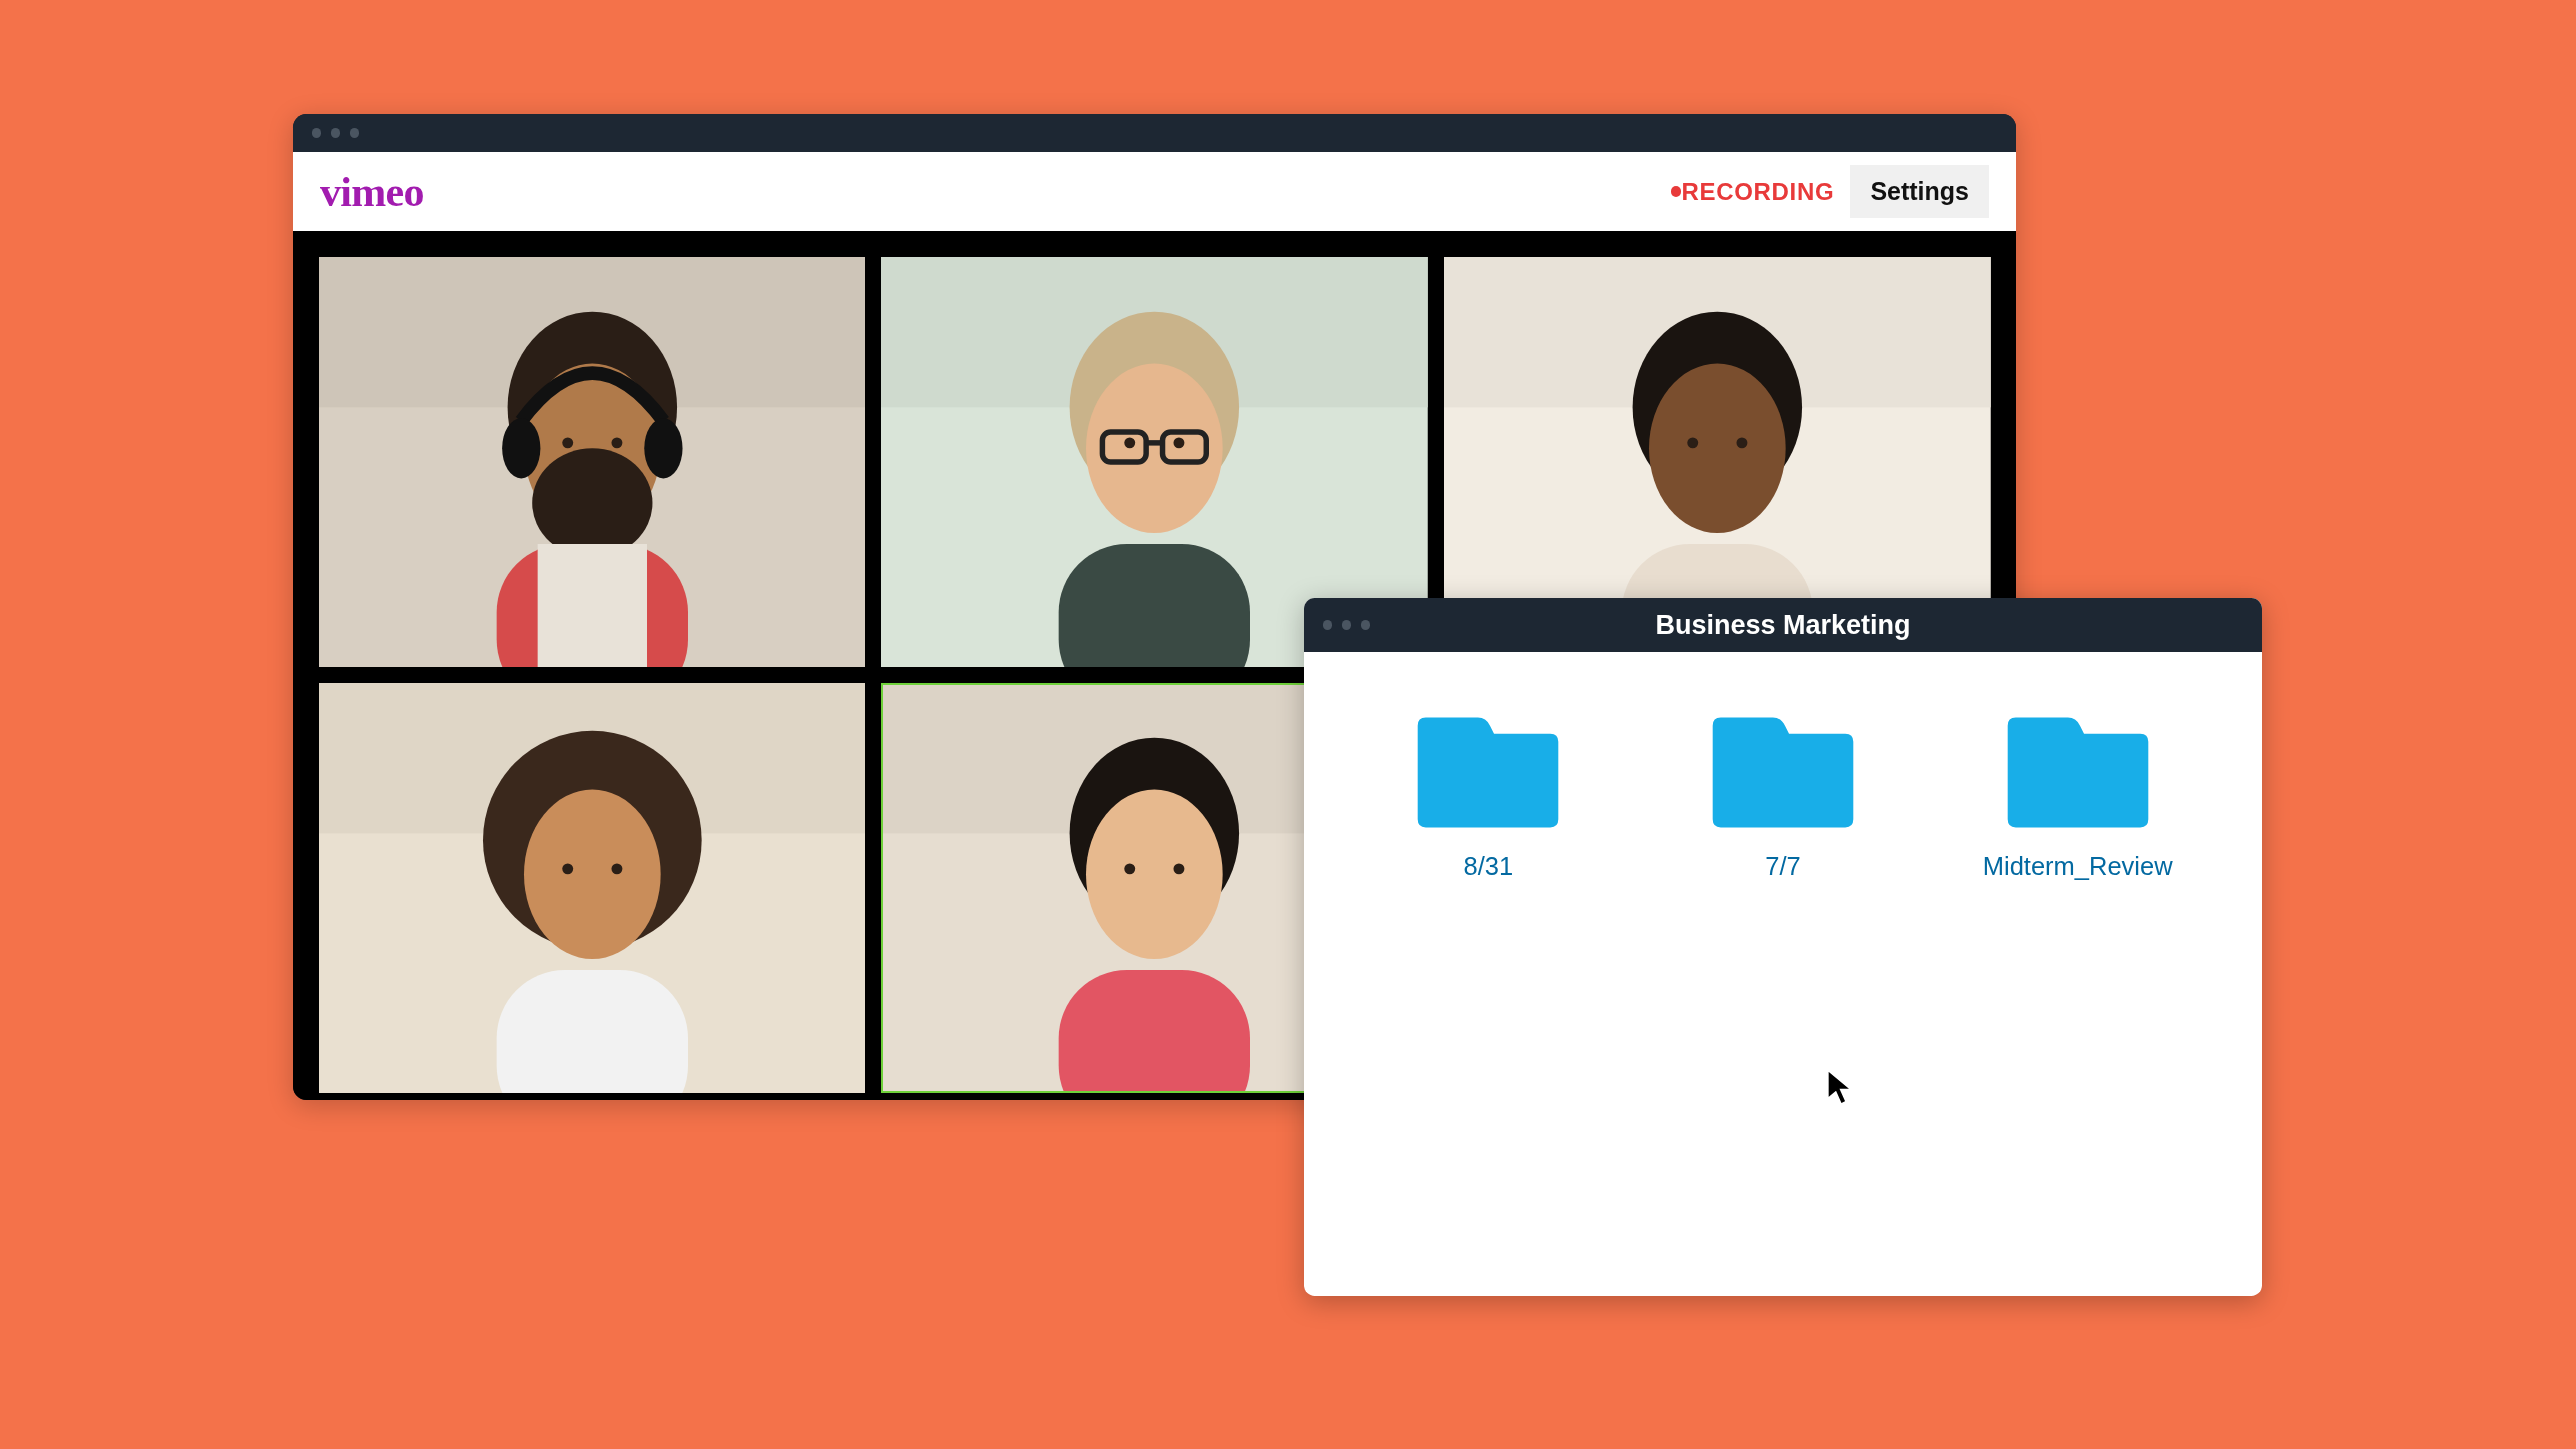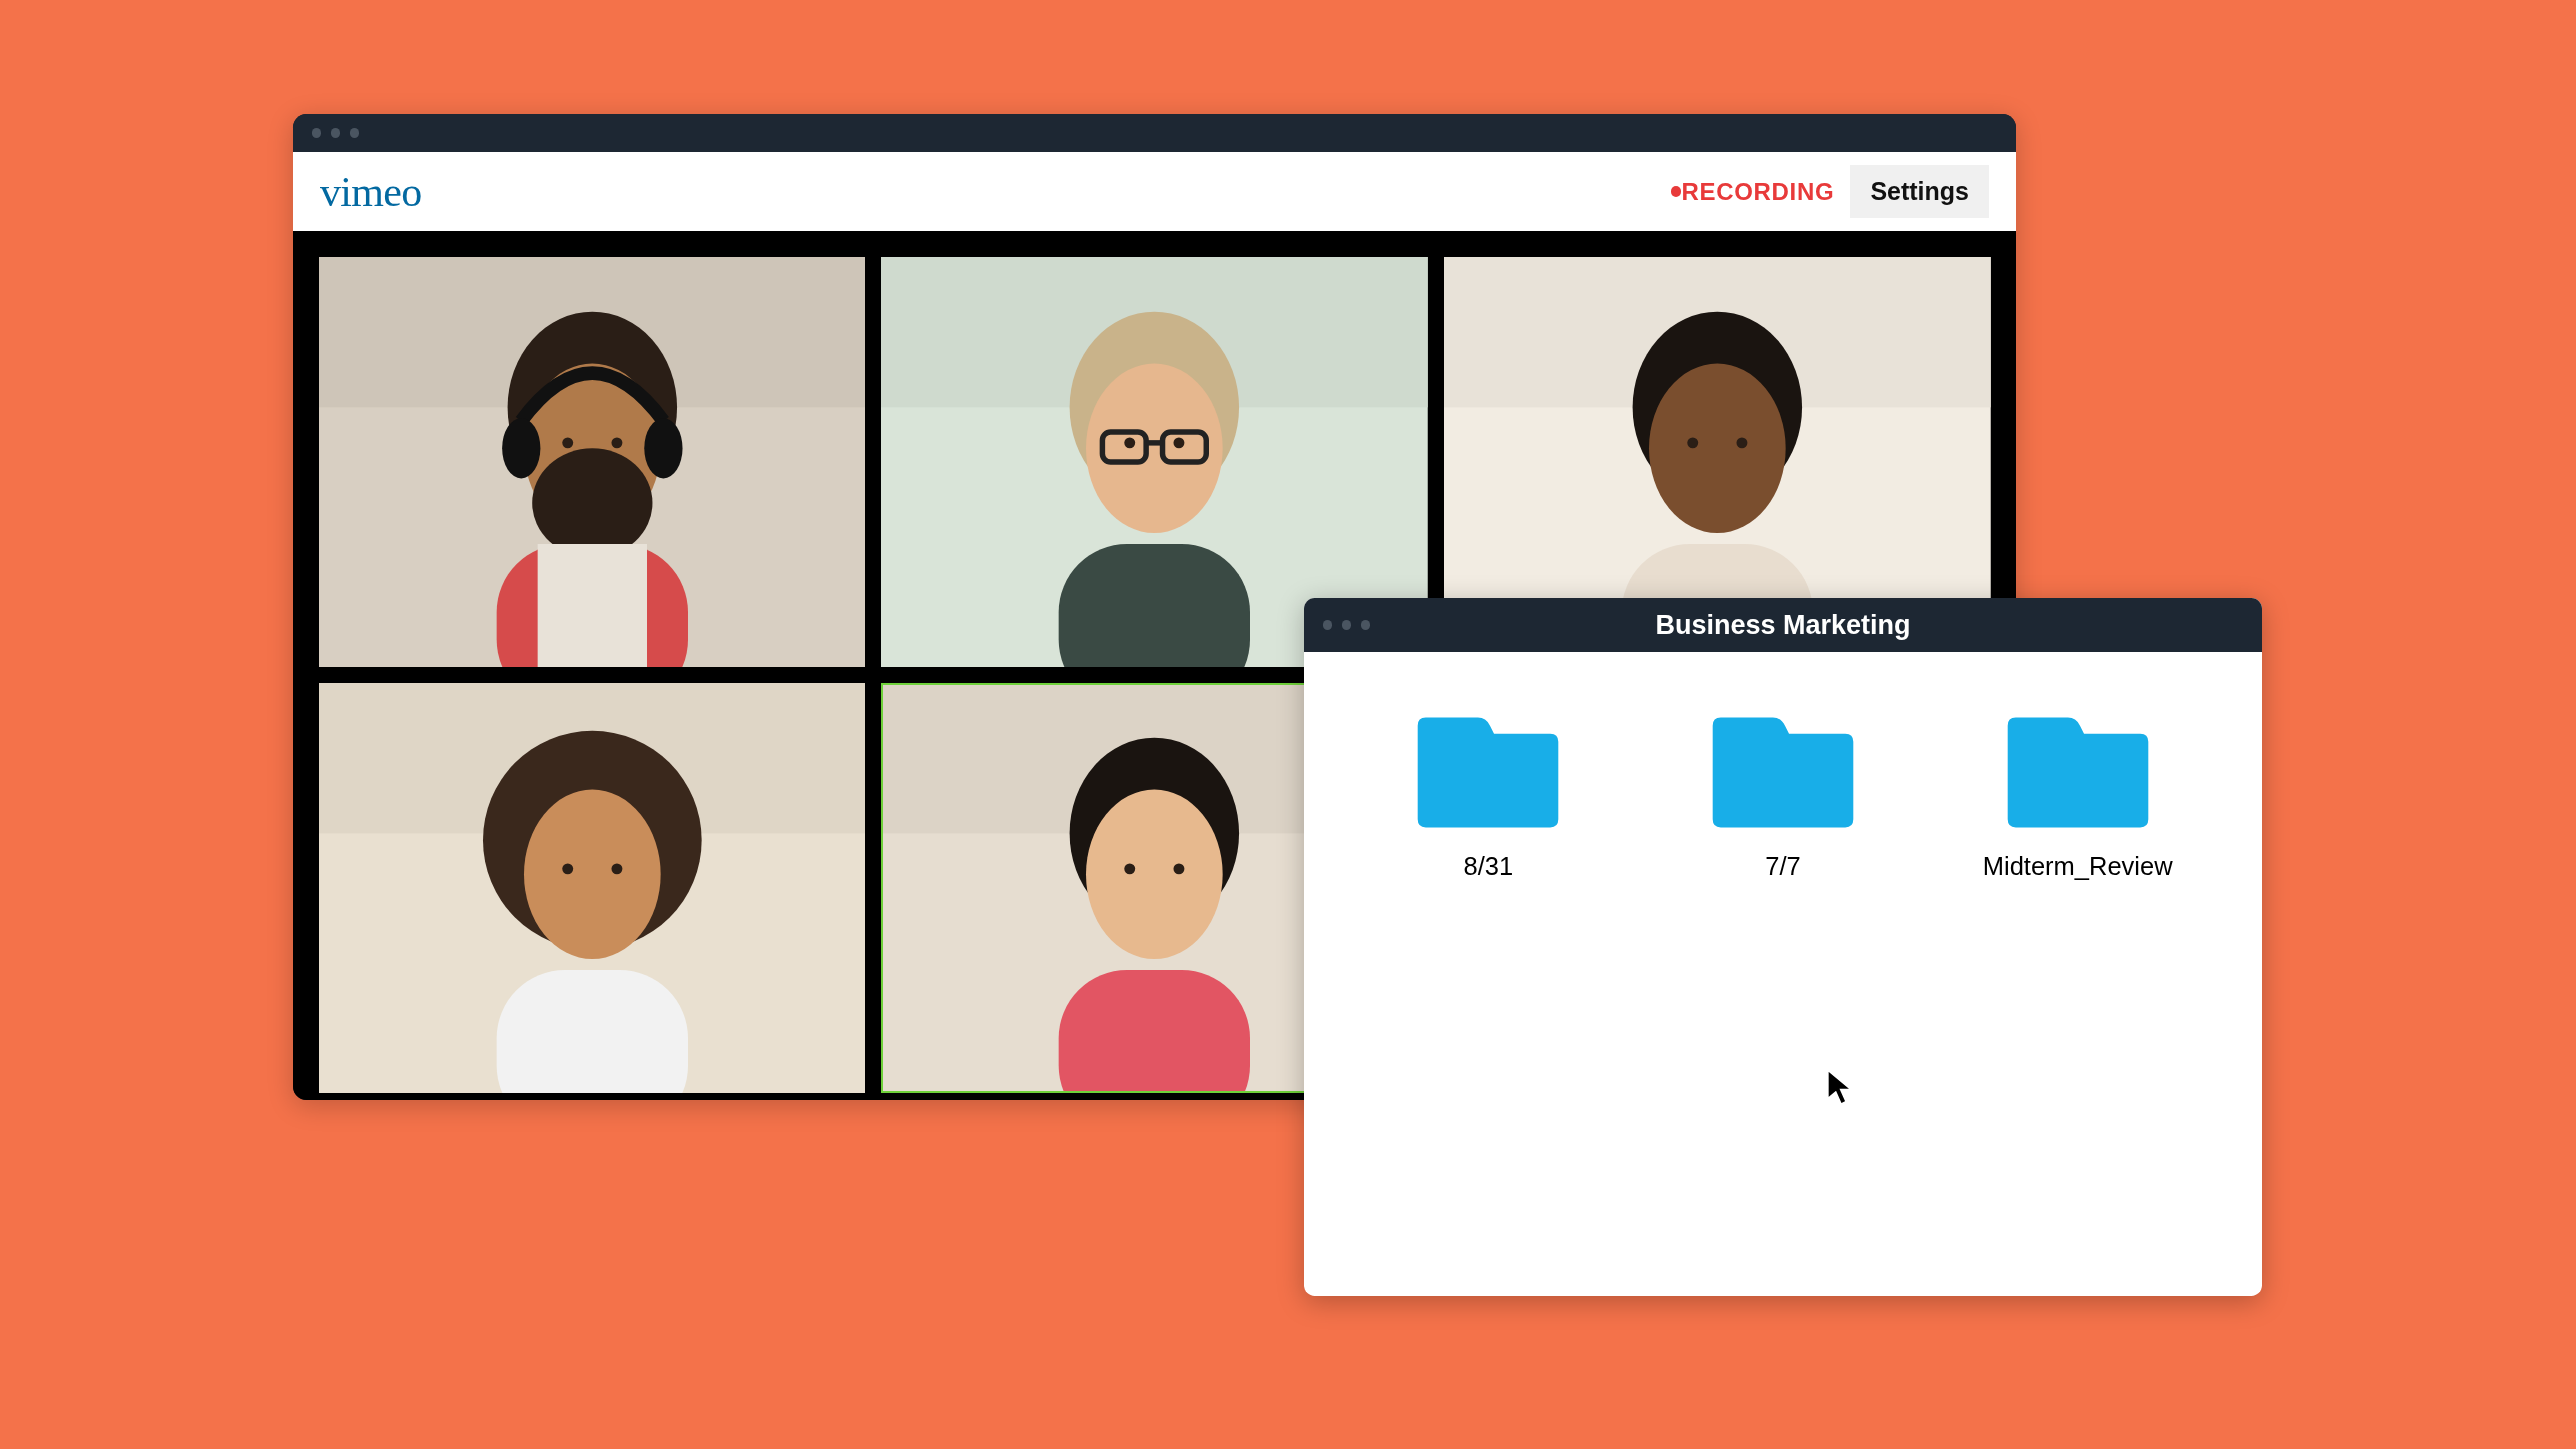--- a/index.html
+++ b/index.html
@@ -44,23 +44,23 @@
   .appbar {
     height: 79px;
     background: #ffffff;
     display: flex;
     align-items: center;
     padding: 0 27px;
     justify-content: space-between;
   }
   .brand {
     font-family: "Brush Script MT", cursive;
-    font-weight: 400;
+    font-weight: 700;
     font-size: 42px;
-    color: #0369a1;
+    color: #a21caf;
     letter-spacing: -0.7px;
   }
   .appbar-right {
     display: flex;
     align-items: center;
     gap: 16px;
   }
   .rec-indicator {
     display: flex;
     align-items: center;
@@ -171,21 +171,21 @@
     align-items: center;
     gap: 19px;
     cursor: pointer;
   }
   .folder-icon {
     width: 154px;
     height: 121px;
   }
   .folder-label {
     font-size: 25.5px;
-    color: #000000;
+    color: #0369a1;
     font-weight: 500;
   }
 
   .cursor {
     position: absolute;
     left: 1825px;
     top: 1067px;
     width: 32px;
     height: 40px;
     pointer-events: none;

